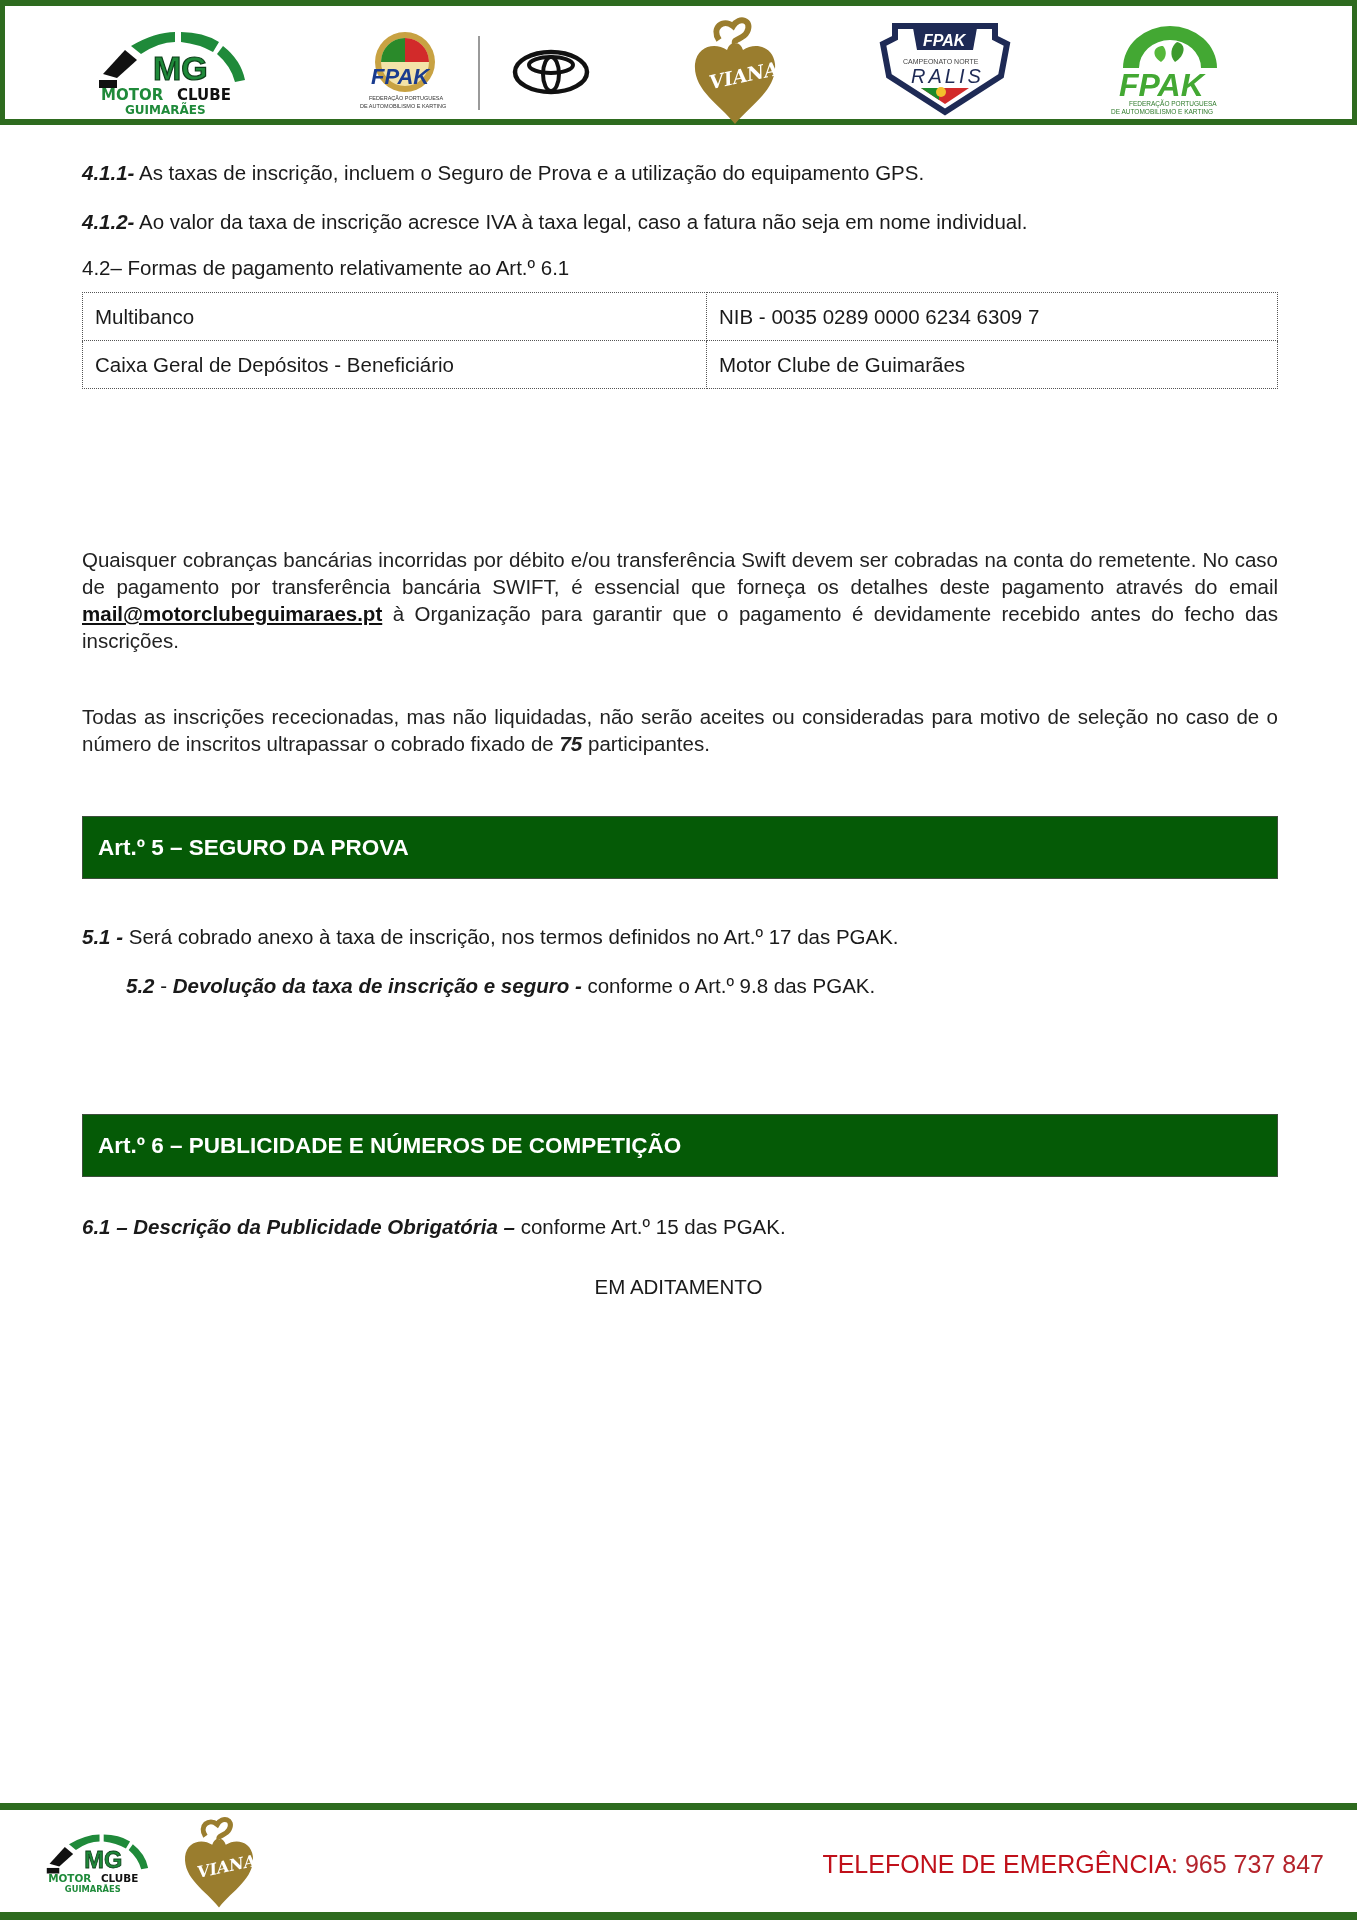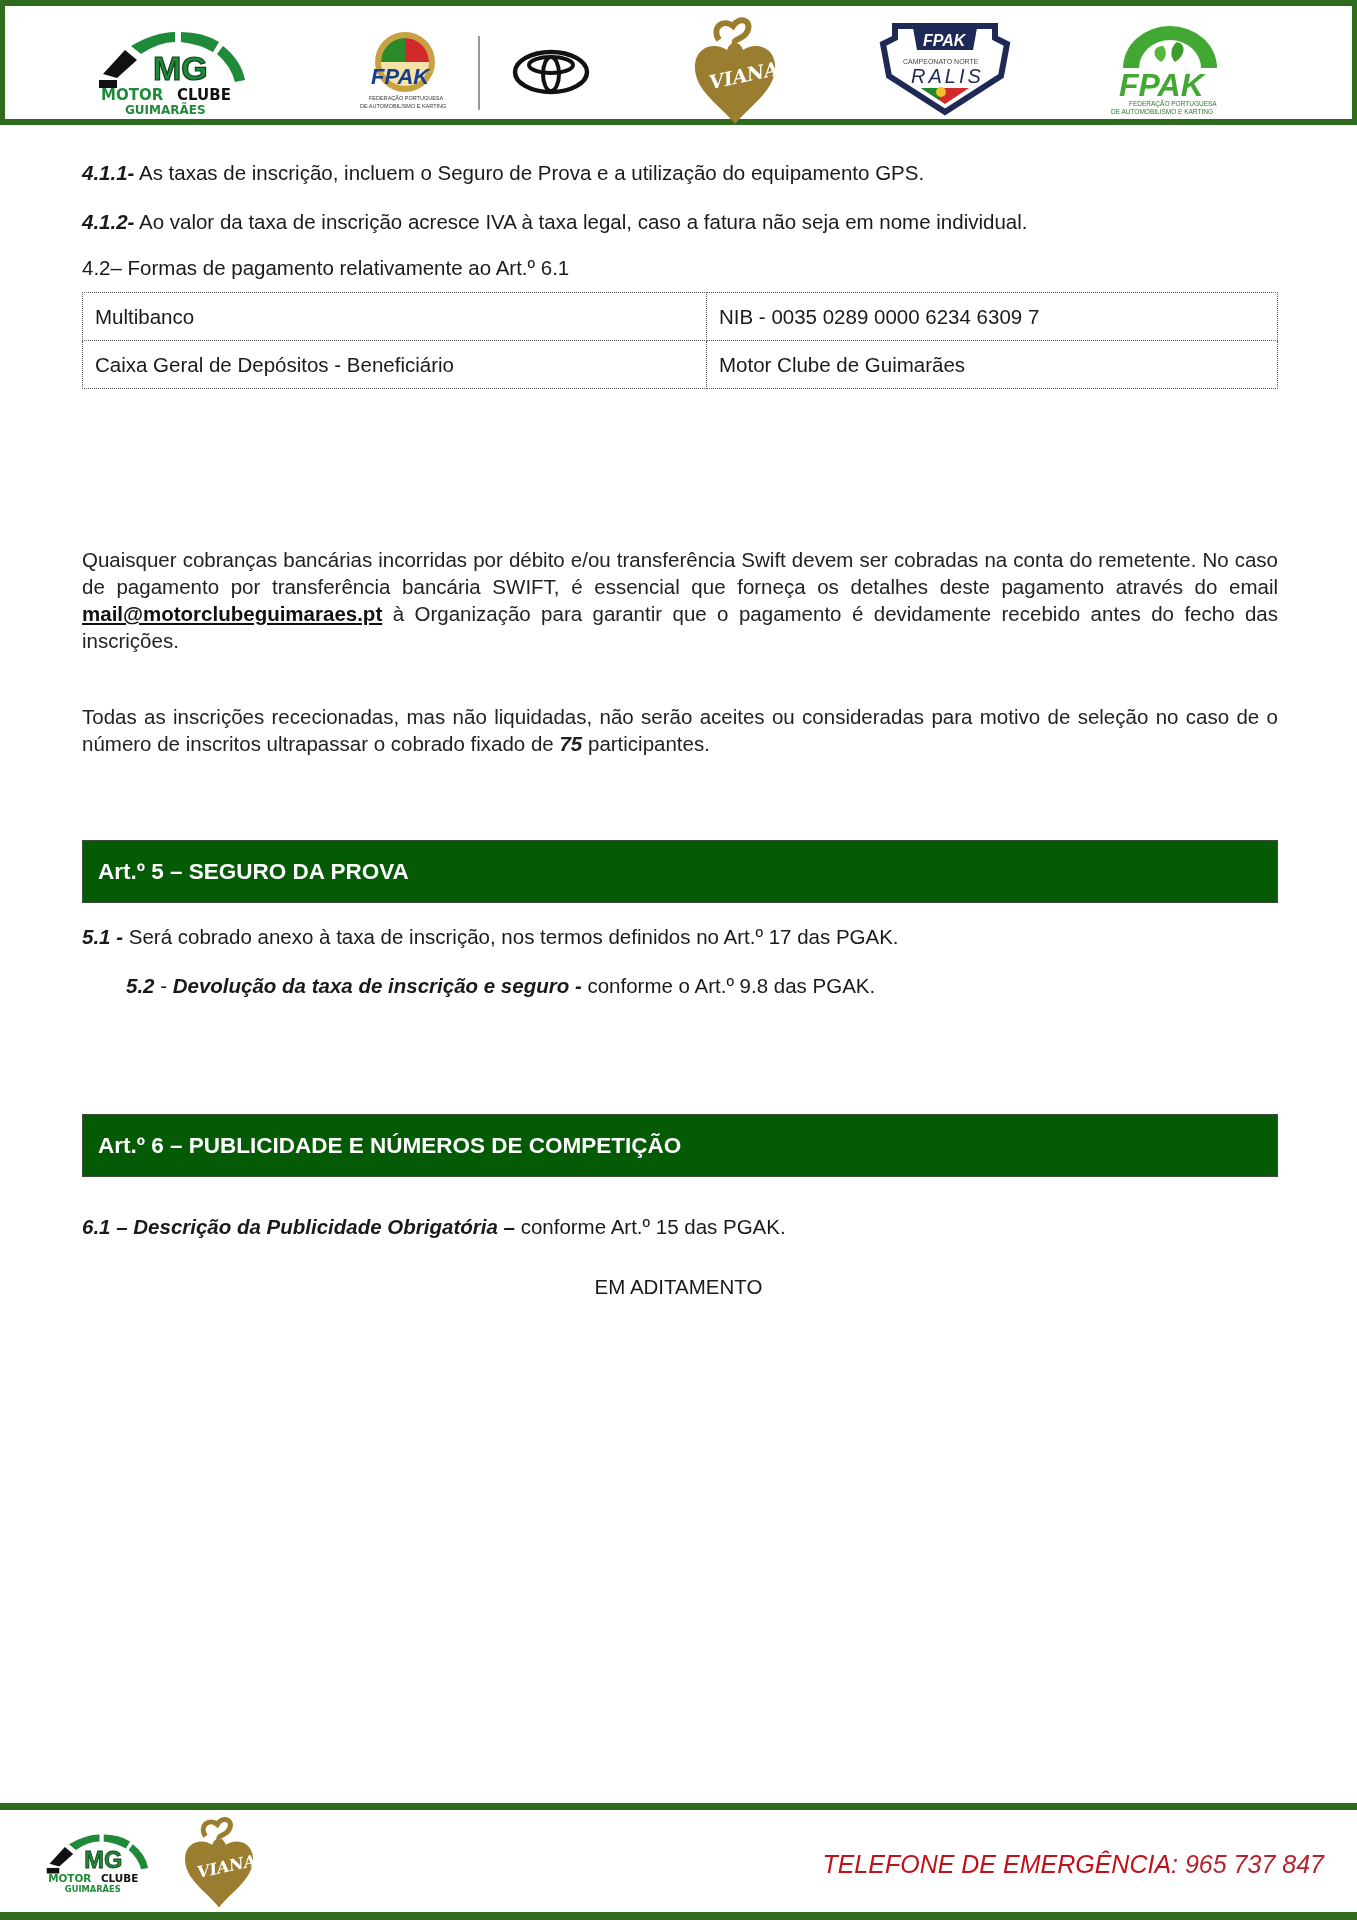--- a/index.html
+++ b/index.html
@@ -21,21 +21,21 @@
   .para { position: absolute; left: 82px; width: 1196px; font-size: 20.5px; line-height: 27px; text-align: justify; color: #222; }
   .para .email { font-weight: bold; text-decoration: underline; color: #111; }
 
   .section-bar { position: absolute; left: 82px; width: 1196px; height: 63px; background: #055a06; border: 1px solid #3d4d3c; color: #fff; font-weight: bold; font-size: 22.5px; line-height: 61px; padding-left: 15px; }
 
   .center-text { position: absolute; left: 0; width: 1357px; text-align: center; font-size: 20.5px; }
 
   
   .footer-top { position: absolute; left: 0; top: 1803px; width: 1357px; height: 7px; background: #2e6b1f; }
   .footer-bot { position: absolute; left: 0; top: 1912px; width: 1357px; height: 8px; background: #2e6b1f; }
-  .emergency { position: absolute; right: 33px; top: 1850px; font-size: 25px; color: #c0101a; white-space: nowrap; font-style: italic; }
+  .emergency { position: absolute; right: 33px; top: 1850px; font-size: 25px; color: #c0101a; white-space: nowrap; }
   .emergency .num { color: #b4242c; }
 </style>
 </head>
 <body>
 
 <div class="header">
 
   <svg class="logo" style="left:90px;top:18px;" width="170" height="92" viewBox="0 0 170 92">
     <path d="M8 50 L30 26 L42 36 L22 54 Z" fill="#111"></path>
     <path d="M4 56 L22 56 L22 64 L4 64 Z" fill="#111"></path>
@@ -117,21 +117,21 @@
   </table>
 
 <div class="para" style="top:546px;">
   <span>Quaisquer cobranças bancárias incorridas por débito e/ou transferência Swift devem ser cobradas na conta do remetente. No caso de pagamento por transferência bancária SWIFT, é essencial que forneça os detalhes deste pagamento através do email </span><span class="email">mail@motorclubeguimaraes.pt</span><span> à Organização para garantir que o pagamento é devidamente recebido antes do fecho das inscrições.</span>
 </div>
 
 <div class="para" style="top:703px;">
   <span>Todas as inscrições rececionadas, mas não liquidadas, não serão aceites ou consideradas para motivo de seleção no caso de o número de inscritos ultrapassar o cobrado fixado de </span><span class="b">75</span><span> participantes.</span>
 </div>
 
-<div class="section-bar" style="top:816px;margin-top:24px;">Art.º 5 – SEGURO DA PROVA</div>
+<div class="section-bar" style="top:816px;">Art.º 5 – SEGURO DA PROVA</div>
 
 <div class="line" style="top:923px;">
   <span class="b">5.1 -</span><span> Será cobrado anexo à taxa de inscrição, nos termos definidos no Art.º 17 das PGAK.</span>
 </div>
 <div class="line" style="top:972px;margin-left:44px;">
   <span class="b">5.2</span><span> - </span><span class="b">Devolução da taxa de inscrição e seguro -</span><span> conforme o Art.º 9.8 das PGAK.</span>
 </div>
 
 <div class="section-bar" style="top:1114px;">Art.º 6 – PUBLICIDADE E NÚMEROS DE COMPETIÇÃO</div>
 

